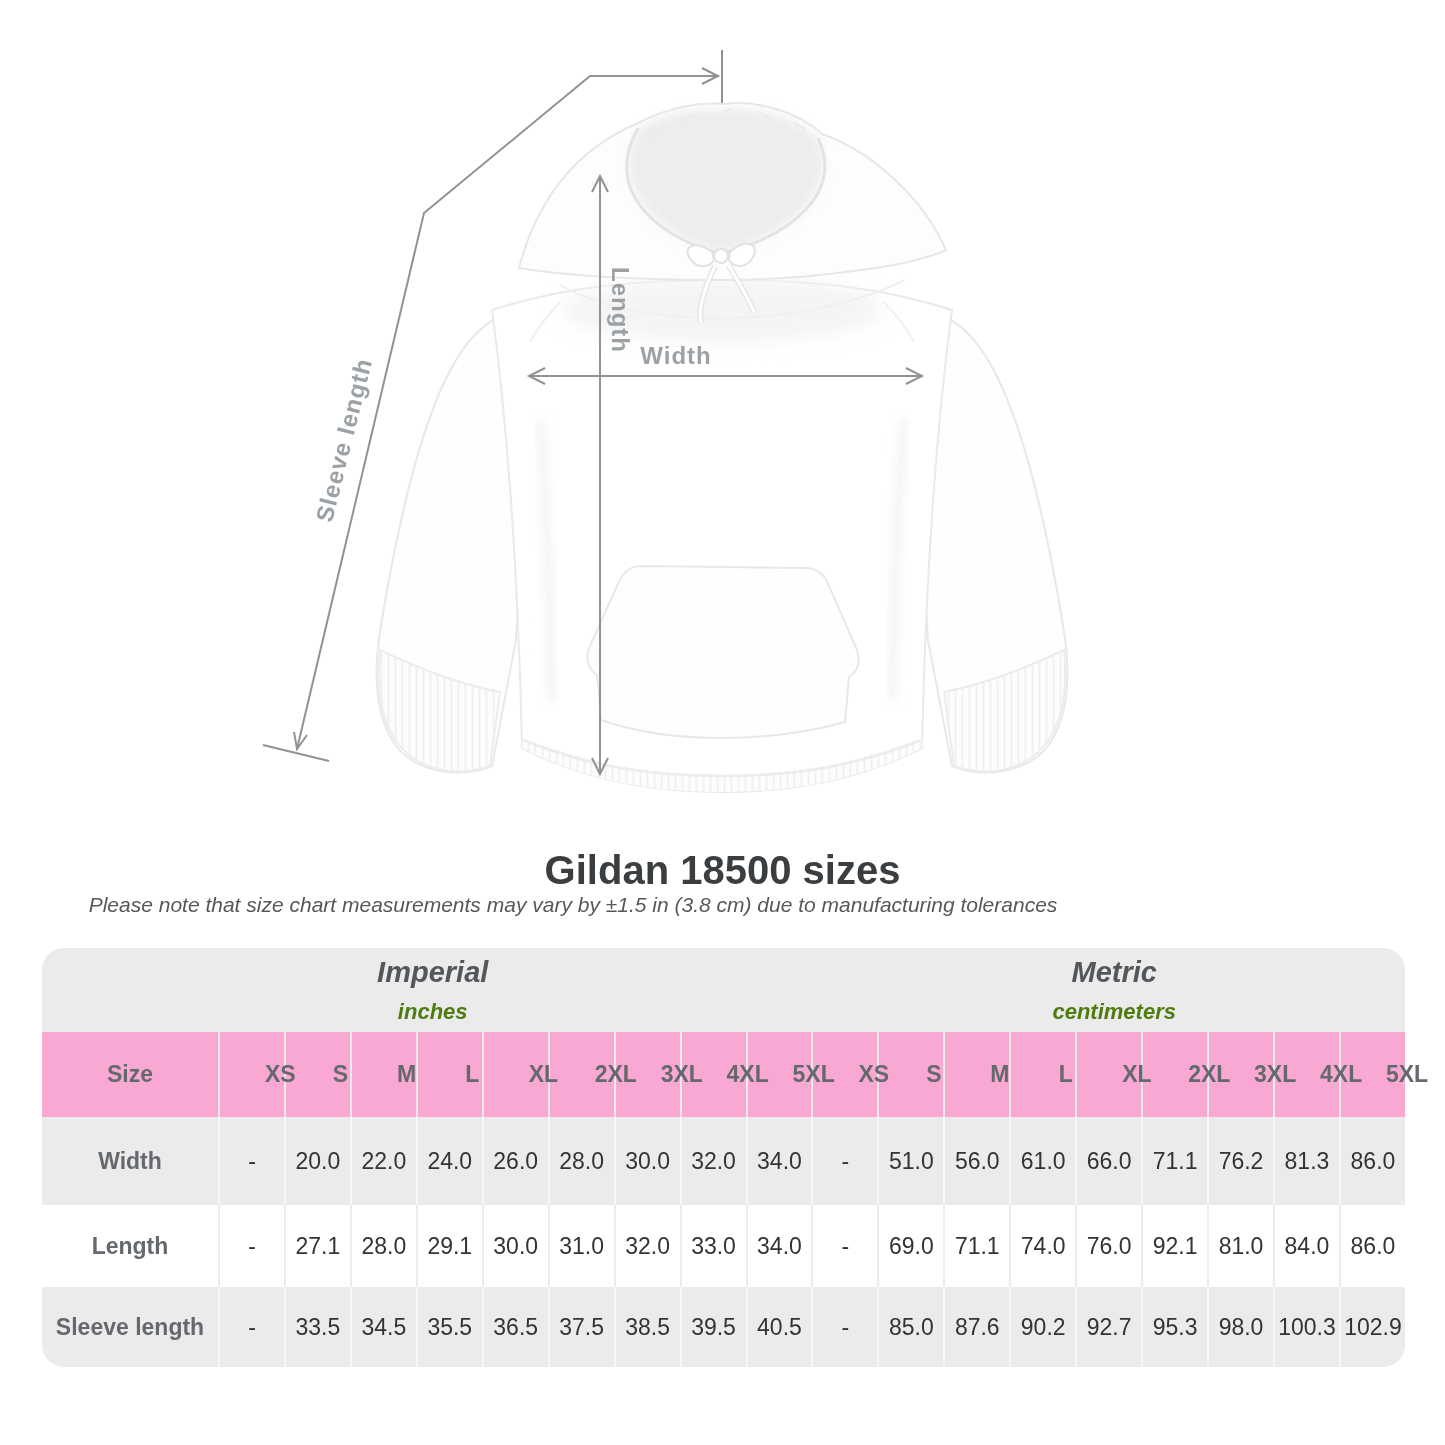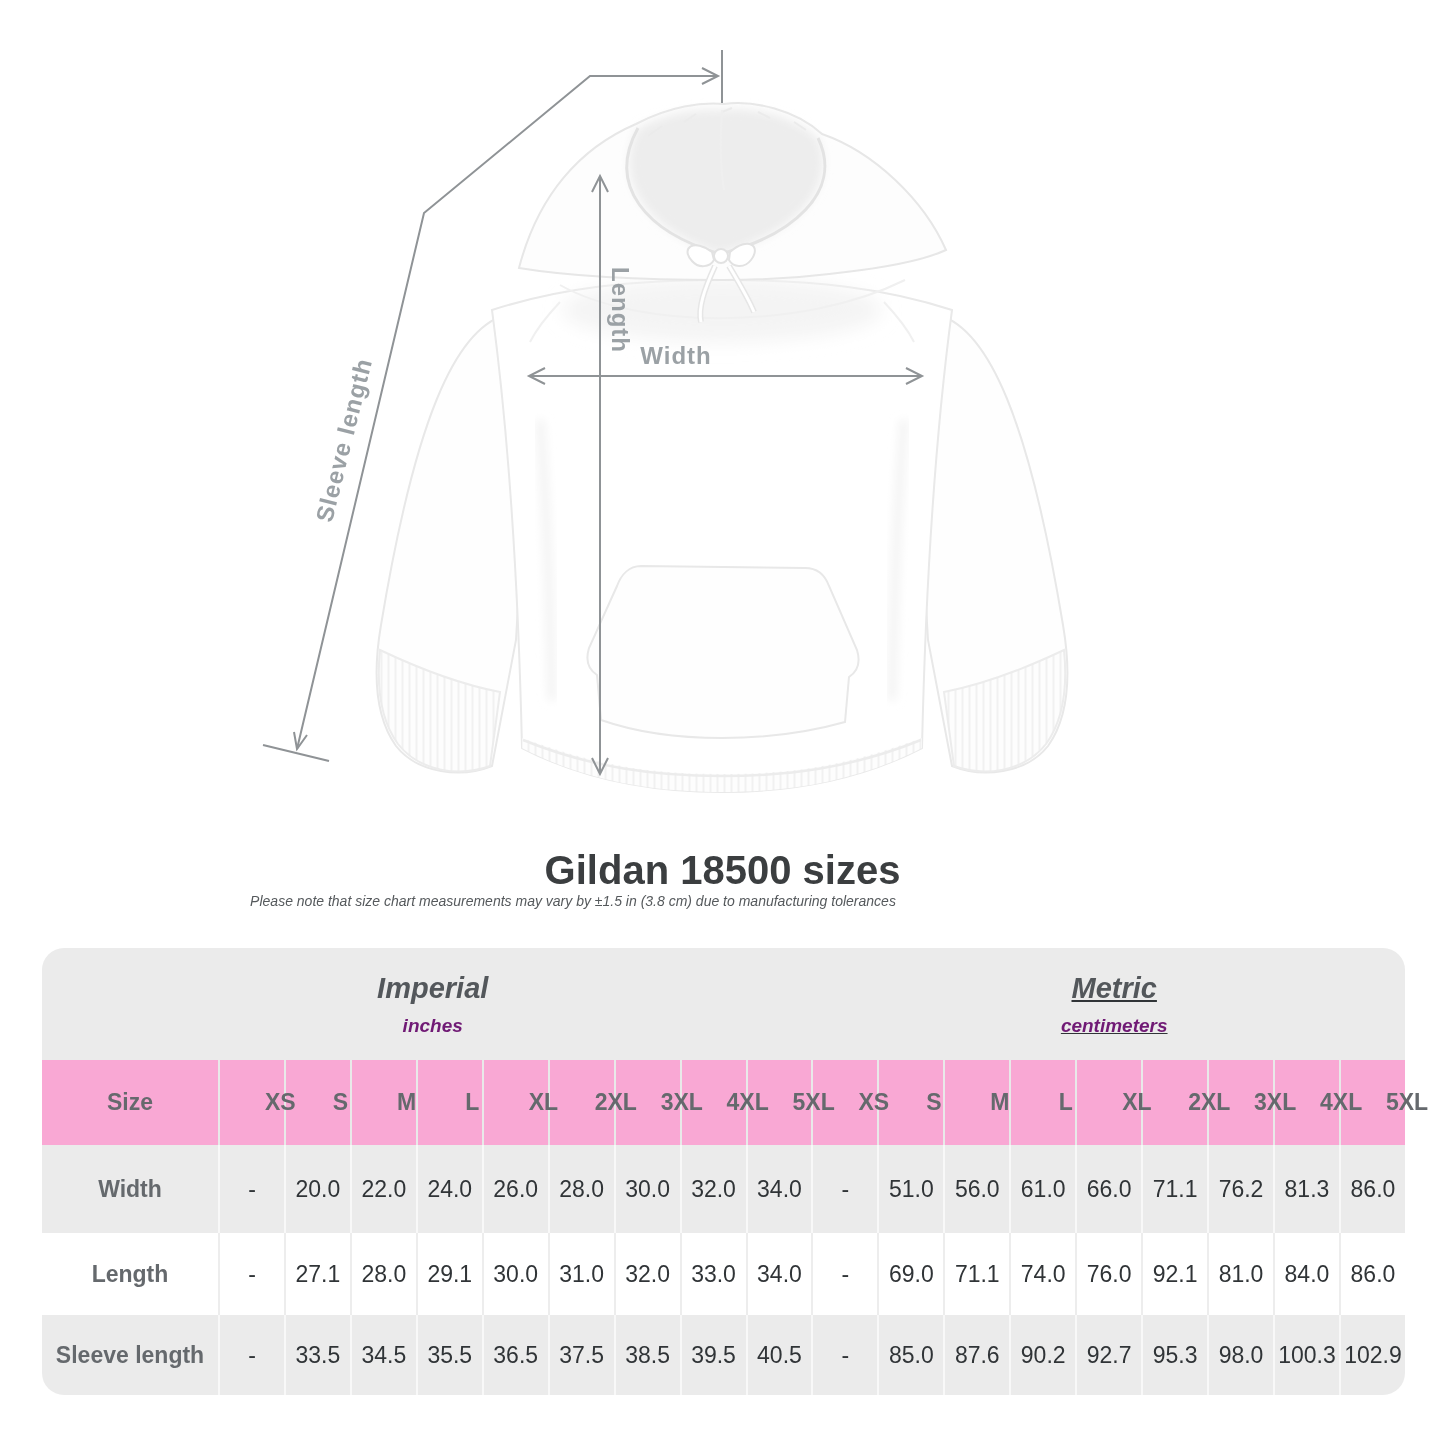--- a/index.html
+++ b/index.html
@@ -12,38 +12,38 @@
   .diagram svg { display:block; }
   .dim-label { font-weight:bold; font-size:24px; fill:#9ba1a5; letter-spacing:1px; }
 
   
   .chart-title {
     position:absolute; left:0; top:848px; width:1445px; text-align:center;
     font-size:40px; font-weight:bold; color:#3b3e40;
   }
   .chart-subtitle {
     position:absolute; left:0; top:893px; width:1146px; text-align:center;
-    font-size:14px; font-style:italic; color:#55595c;
+    font-size:21px; font-style:italic; color:#55595c;
   }
 
   
   table.size-table {
     position:absolute; left:42px; top:948px; width:1363px;
     border-collapse:separate; border-spacing:0; table-layout:fixed;
   }
   .size-table col.col-label { width:176px; }
   .size-table th, .size-table td {
     padding:0; margin:0; border:0; text-align:center; vertical-align:middle;
     font-size:23px; color:#303437;
   }
-  tr.band th { background:#ebebeb; height:112px;padding-left:12px; }
+  tr.band th { background:#ebebeb; height:84px;padding-left:12px; }
   tr.band th:first-child { border-top-left-radius:22px; }
-  tr.band th:last-child  { border-top-right-radius:22px;text-decoration:underline; }
+  tr.band th:last-child  { border-top-right-radius:22px; }
   .group-title { font-size:29px; font-weight:bold; font-style:italic; color:#53575b; }
-  .group-sub   { font-size:19px; font-style:italic; color:#701a75; margin-top:10px;text-align:center; }
+  .group-sub   { font-size:22px; font-style:italic; color:#4d7c0f; margin-top:10px;text-align:center; }
 
   tr.head-sizes th { height:85px; background:#f9a8d4; font-weight:bold; color:#65696d; }
   tr.head-sizes > th:not(:first-child) { border-left:2px solid #e9e9e9;padding-left:45px; }
 
   tbody tr td { background:#ffffff; }
   tbody tr.row-gray td { background:#ebebeb; }
   tbody tr.row-white > td:not(:first-child) { border-left:2px solid #ededed; }
   tbody tr.row-gray  > td:not(:first-child) { border-left:2px solid #f8f8f8; }
   tbody tr:nth-child(1) td { height:88px; }
   tbody tr:nth-child(2) td { height:82px; }

